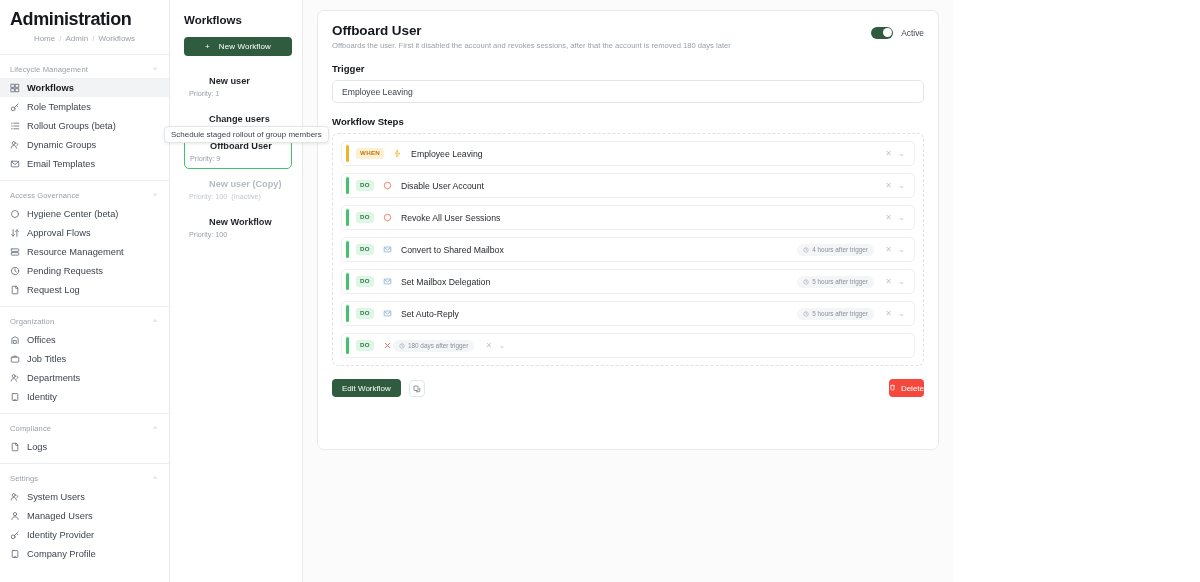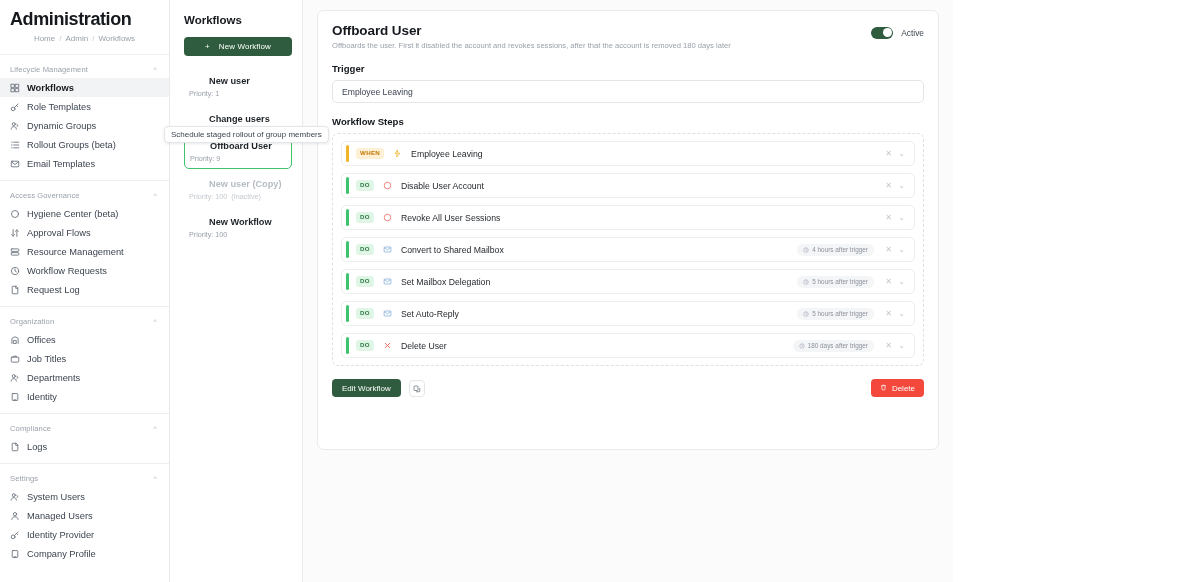--- a/index.html
+++ b/index.html
@@ -126,21 +126,21 @@
     background: #2f5c3e; color: #fff; border: none; border-radius: 4px;
     height: 18px; padding: 0 10px; font-size: 8px; font-family: inherit; cursor: pointer;
   }
   .btn-copy {
     width: 16px; height: 17px; border: 1px solid #e3e6e9; border-radius: 4px;
     background: #fff; display: flex; align-items: center; justify-content: center; cursor: pointer;
   }
   .btn-copy svg { width: 8px; height: 8px; }
   .btn-del {
     background: #f4483c; color: #fff; border: none; border-radius: 4px;
-    height: 18px; padding: 0 9px; font-size: 8px; font-family: inherit; cursor: pointer;
+    height: 18px; padding: 0 0; font-size: 8px; font-family: inherit; cursor: pointer;
     display: flex; align-items: center; gap: 5px;
   }
   .btn-del svg { width: 7px; height: 7px; }
 </style>
 </head>
 <body>
 
 <div class="app">
 
   <aside class="sidebar">
@@ -177,34 +177,34 @@
               <svg viewBox="0 0 16 16" fill="none" stroke="currentColor" stroke-width="1.3" stroke-linecap="round" stroke-linejoin="round">
                 <circle cx="5" cy="11" r="3"></circle>
                 <path d="M7.2 8.8L13 3M10.5 5.5l2 2"></path>
               </svg>
             </span>
             <span>Role Templates</span>
           </div>
           <div class="sb-item">
             <span class="ic">
               <svg viewBox="0 0 16 16" fill="none" stroke="currentColor" stroke-width="1.3" stroke-linecap="round" stroke-linejoin="round">
+                <path d="M6 3.5h8M6 8h8M6 12.5h8M2.5 3.5h1M2.5 8h1M2.5 12.5h1"></path>
+              </svg>
+            </span>
+            <span>Rollout Groups (beta)</span>
+          </div>
+          <div class="sb-item">
+            <span class="ic">
+              <svg viewBox="0 0 16 16" fill="none" stroke="currentColor" stroke-width="1.3" stroke-linecap="round" stroke-linejoin="round">
                 <circle cx="6" cy="5" r="2.4"></circle>
                 <path d="M1.8 13c0-2.4 1.9-4 4.2-4s4.2 1.6 4.2 4"></path>
                 <path d="M11 5.2a2 2 0 0 1 0 3.8"></path>
               </svg>
             </span>
             <span>Dynamic Groups</span>
-          </div>
-          <div class="sb-item">
-            <span class="ic">
-              <svg viewBox="0 0 16 16" fill="none" stroke="currentColor" stroke-width="1.3" stroke-linecap="round" stroke-linejoin="round">
-                <path d="M6 3.5h8M6 8h8M6 12.5h8M2.5 3.5h1M2.5 8h1M2.5 12.5h1"></path>
-              </svg>
-            </span>
-            <span>Rollout Groups (beta)</span>
           </div>
           <div class="sb-item">
             <span class="ic">
               <svg viewBox="0 0 16 16" fill="none" stroke="currentColor" stroke-width="1.3" stroke-linecap="round" stroke-linejoin="round">
                 <rect x="2" y="3.5" width="12" height="9" rx="1.3"></rect>
                 <path d="M2.4 4.6L8 8.8l5.6-4.2"></path>
               </svg>
             </span>
             <span>Email Templates</span>
           </div>
@@ -240,21 +240,21 @@
             </span>
             <span>Resource Management</span>
           </div>
           <div class="sb-item">
             <span class="ic">
               <svg viewBox="0 0 16 16" fill="none" stroke="currentColor" stroke-width="1.3" stroke-linecap="round" stroke-linejoin="round">
                 <circle cx="8" cy="8" r="5.8"></circle>
                 <path d="M8 4.6V8l2.4 1.6"></path>
               </svg>
             </span>
-            <span>Workflow Requests</span>
+            <span>Pending Requests</span>
           </div>
           <div class="sb-item">
             <span class="ic">
               <svg viewBox="0 0 16 16" fill="none" stroke="currentColor" stroke-width="1.3" stroke-linecap="round" stroke-linejoin="round">
                 <path d="M9.3 2H4.5a1 1 0 0 0-1 1v10a1 1 0 0 0 1 1h7a1 1 0 0 0 1-1V5.2z"></path>
                 <path d="M9.2 2v3.2h3.2"></path>
               </svg>
             </span>
             <span>Request Log</span>
           </div>
@@ -521,21 +521,20 @@
             <span class="row-act">⌄</span>
           </div>
           <div class="step">
             <div class="accent do"></div>
             <span class="badge do">DO</span>
             <span class="step-ic">
               <svg viewBox="0 0 16 16" fill="none" stroke="#f2635a" stroke-width="1.6" stroke-linecap="round">
                 <path d="M4 4l8 8M12 4l-8 8"></path>
               </svg>
             </span>
-            <span class="step-name">Delete User</span>
             <span class="delay">
               <span>
                 <svg viewBox="0 0 16 16" fill="none" stroke="#9aa1ab" stroke-width="1.5">
                   <circle cx="8" cy="8" r="6"></circle>
                   <path d="M8 4.4V8l2.4 1.5"></path>
                 </svg>
               </span>
               <span>180 days after trigger</span>
             </span>
             <span class="row-act">✕</span>

